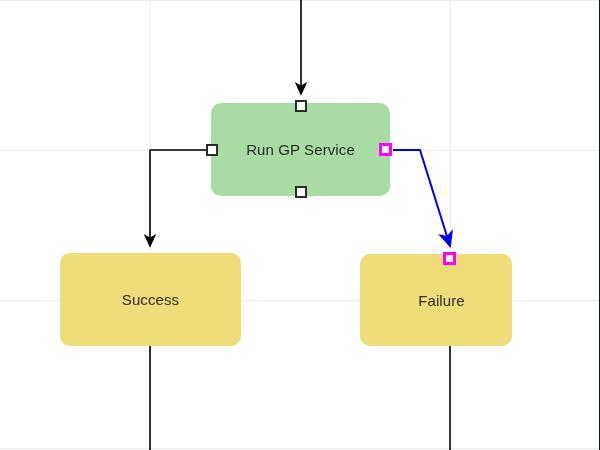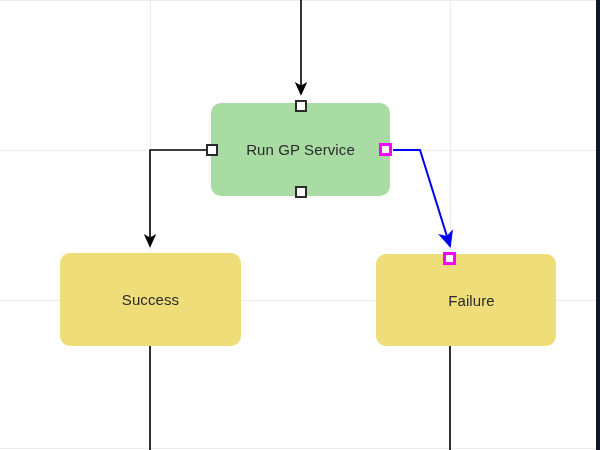--- a/index.html
+++ b/index.html
@@ -7,21 +7,21 @@
     padding: 0;
     background: #ffffff;
   }
   #canvas {
     position: relative;
     width: 600px;
     height: 450px;
     background: #ffffff;
     overflow: hidden;
     font-family: "Liberation Sans", sans-serif;
-    border-right: 4px solid #0f172a;
+    border-right: 1px solid #0f172a;
     box-sizing: border-box;
   }
   
   .grid-layer {
     position: absolute;
     inset: 0;
     pointer-events: none;
   }
   .grid-line-v {
     position: absolute;
@@ -114,21 +114,21 @@
   </svg>
 
   <div class="node node-process" style="left:211px; top:103px; width:179px; height:93px;">
     <span class="node-label">Run GP Service</span>
   </div>
 
   <div class="node node-terminal" style="left:60px; top:253px; width:181px; height:93px;">
     <span class="node-label">Success</span>
   </div>
 
-  <div class="node node-terminal" style="left:376px; top:254px; width:180px; height:92px;padding-left:11px;">
+  <div class="node node-terminal" style="left:360px; top:254px; width:152px; height:92px;padding-left:11px;">
     <span class="node-label">Failure</span>
   </div>
 
   <div class="port-layer">
     <div class="port" style="left:295px; top:100px;"></div>
     <div class="port" style="left:206px; top:144px;"></div>
     <div class="port selected" style="left:379px; top:143px;"></div>
     <div class="port" style="left:295px; top:186px;"></div>
     <div class="port selected" style="left:443px; top:252px;"></div>
   </div>

